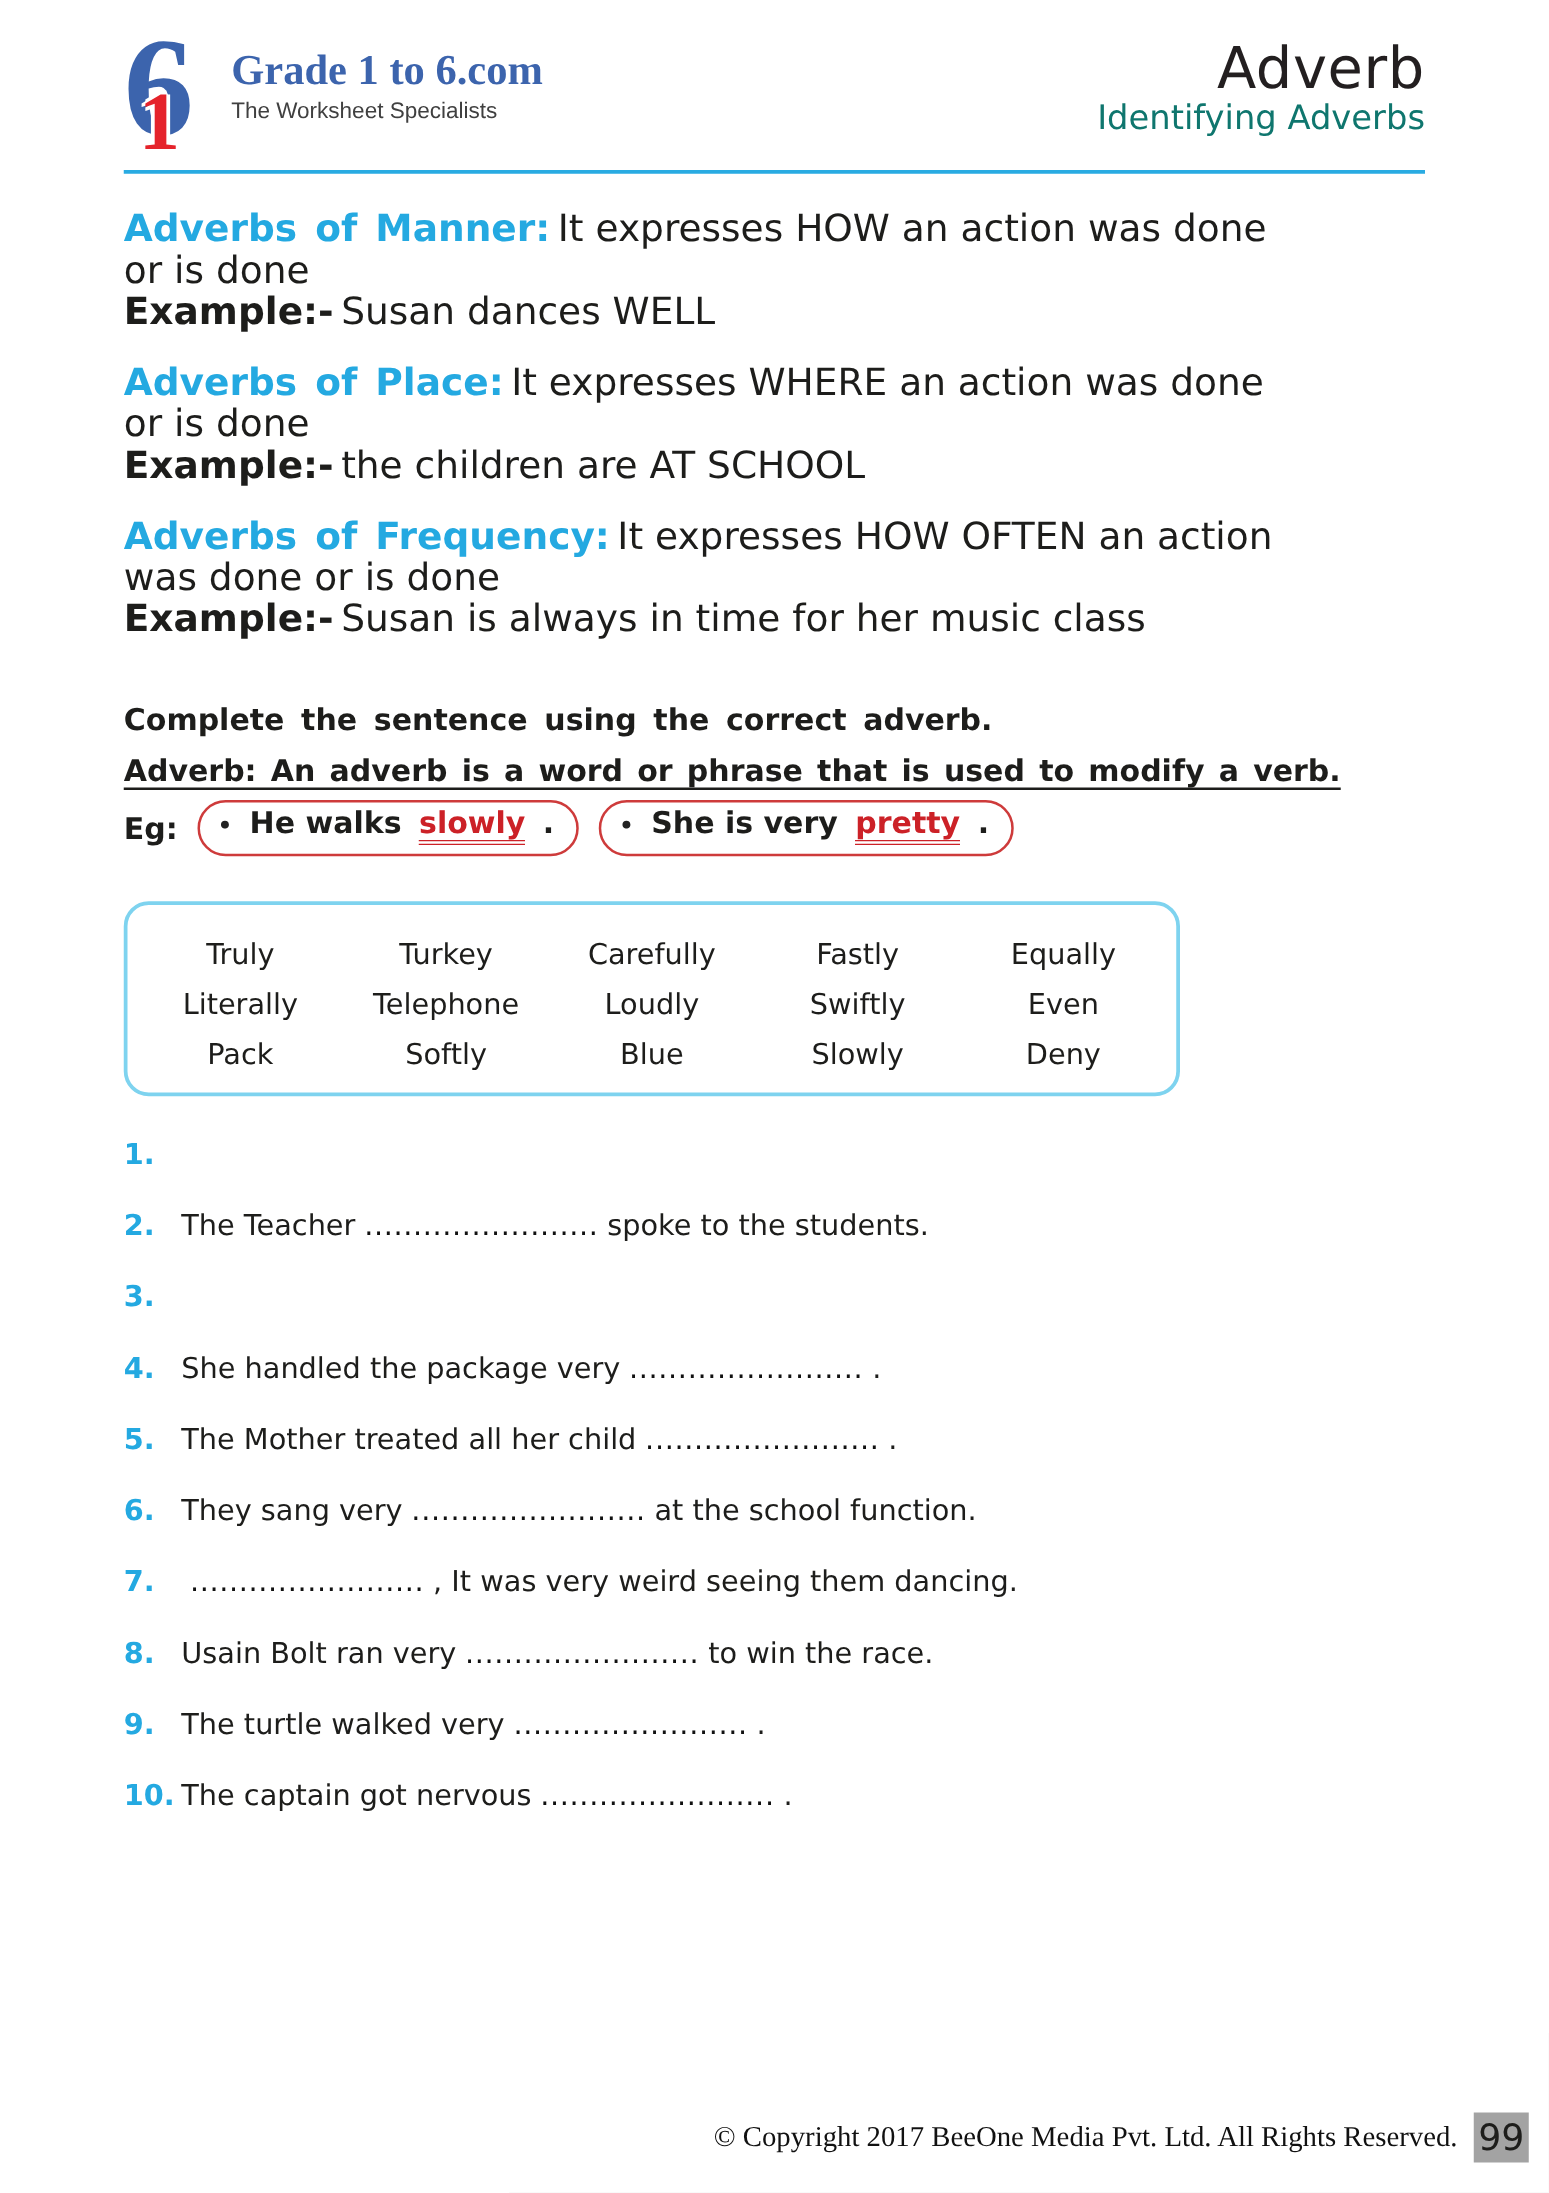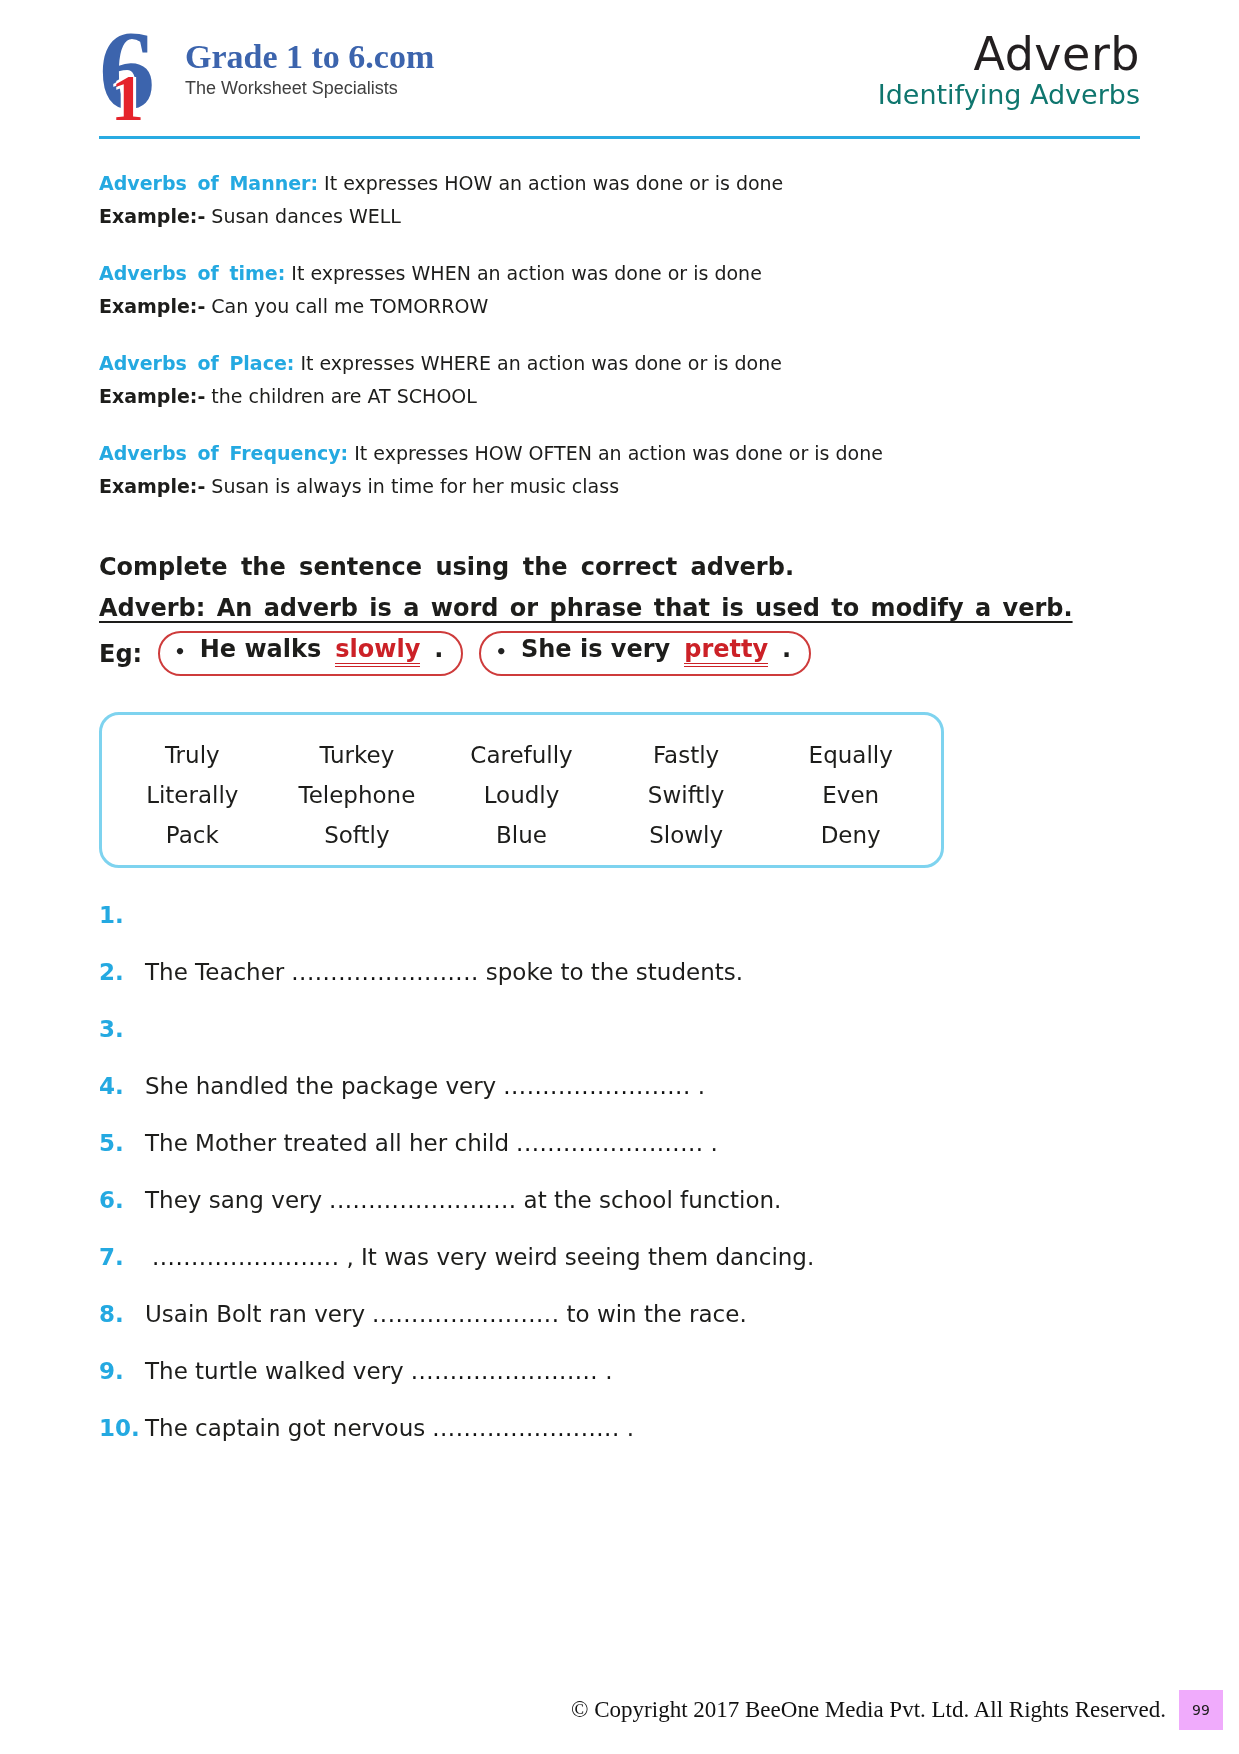--- a/index.html
+++ b/index.html
@@ -25,21 +25,21 @@
   }
   .brand-text { padding-top:14px; }
   .brand-title { font-family:"Liberation Serif", serif; font-weight:bold; font-size:34px; color:#3C64AD; line-height:1.1; }
   .brand-subtitle { font-family:"Liberation Sans", sans-serif; font-size:18px; color:#404040; margin-top:3px; }
   .head-right { text-align:right; padding-top:6px; }
   .worksheet-title { font-size:46px; font-weight:normal; color:#231F20; line-height:1.05; letter-spacing:0.5px; }
   .worksheet-subtitle { font-size:27px; color:#0f766e; margin-top:1px; }
   .rule { margin:8px 99px 0 99px; height:3px; background:#29ABE2; }
   
   .content { padding:0 99px; }
-  .section { margin-top:24px; font-size:19px; line-height:33px; max-width:945px; }
+  .section { margin-top:24px; font-size:30px; line-height:33px; max-width:945px; }
   .section.first { margin-top:28px; }
   .section-heading { color:#24A9E1; font-weight:bold; word-spacing:4px; margin-right:6px; }
   .example-label { font-weight:bold; margin-right:6px; }
   
   .instruction { margin-top:50px; font-size:24px; font-weight:bold; word-spacing:5px; }
   .definition {
     margin-top:13px; font-size:24px; font-weight:bold; word-spacing:3px;
     text-decoration:underline; text-decoration-thickness:2px; text-underline-offset:5px;
   }
   .eg-row { margin-top:9px; display:flex; align-items:center; gap:16px; font-size:24px; }
@@ -62,23 +62,23 @@
   
   .questions { margin-top:34px; font-size:23px; }
   .q { display:flex; align-items:baseline; margin-bottom:31px; line-height:26px; }
   .q-num { color:#24A9E1; font-weight:bold; flex:0 0 46px; }
   .q-pre { margin-right:7px; }
   .q-blank { margin-right:7px; letter-spacing:0.5px; color:#111; }
   
   .footer { position:absolute; right:16px; bottom:24px; display:flex; align-items:center; gap:13px; }
   .copyright { font-family:"Liberation Serif", serif; font-size:23px; color:#111; }
   .page-badge {
-    width:44px; height:40px; background:#f0abfc;
+    width:44px; height:40px; background:#a3a3a3;
     display:flex; align-items:center; justify-content:center;
-    font-size:14px; color:#1d1d1b;
+    font-size:29px; color:#1d1d1b;
   }
 </style>
 </head>
 <body>
 
 <div class="page">
 
   <div class="header">
     <div class="brand">
       <div class="logo-mark">
@@ -101,28 +101,20 @@
 
     <div class="section first">
       <div>
         <span class="section-heading">Adverbs of Manner:</span><span>It expresses HOW an action was done or is done</span>
       </div>
       <div>
         <span class="example-label">Example:-</span><span>Susan dances WELL</span>
       </div>
     </div>
 
-    <div class="section">
-      <div>
-        <span class="section-heading">Adverbs of time:</span><span>It expresses WHEN an action was done or is done</span>
-      </div>
-      <div>
-        <span class="example-label">Example:-</span><span>Can you call me TOMORROW</span>
-      </div>
-    </div>
 
     <div class="section">
       <div>
         <span class="section-heading">Adverbs of Place:</span><span>It expresses WHERE an action was done or is done</span>
       </div>
       <div>
         <span class="example-label">Example:-</span><span>the children are AT SCHOOL</span>
       </div>
     </div>
 

